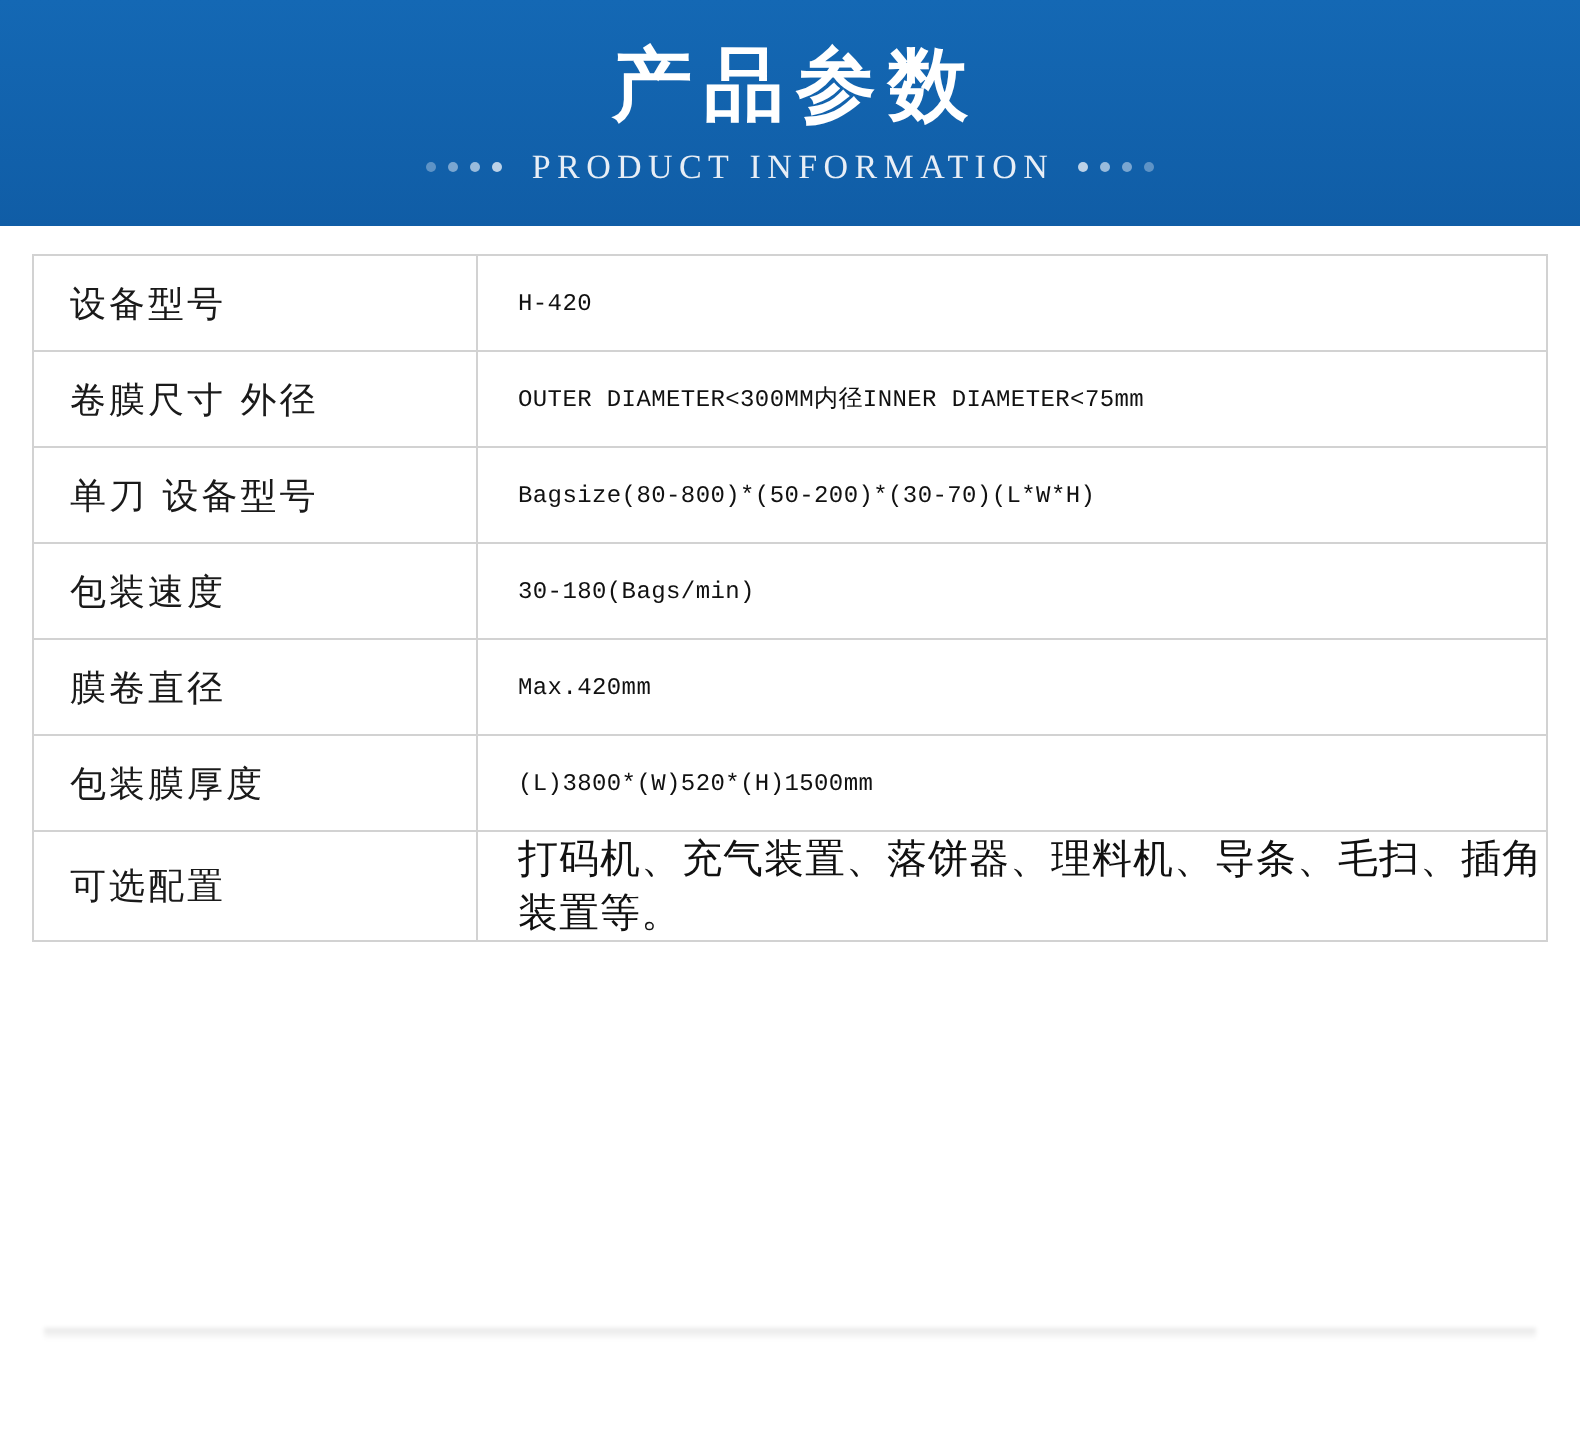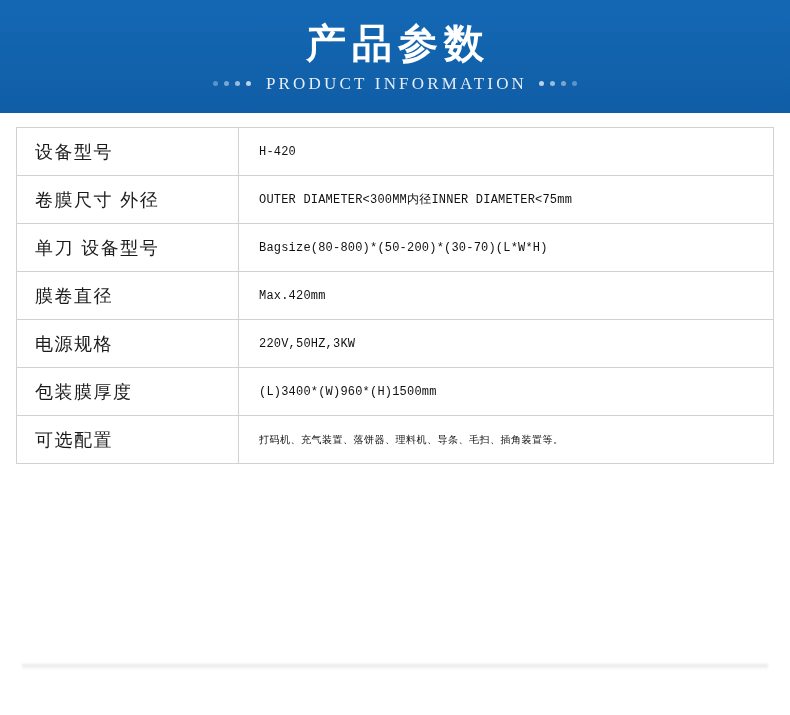--- a/index.html
+++ b/index.html
@@ -113,21 +113,21 @@
   }
   table.spec td.value {
     font-size: 12px;
     color: #111111;
     font-family: Liberation Mono, monospace;
     letter-spacing: 0.2px;
     padding-left: 20px;
   }
   table.spec td.value.cjk {
     font-family: Liberation Mono, monospace;
-    font-size: 10px;
+    font-size: 20px;
     letter-spacing: 0.5px;
   }
   
   .table-shadow {
     position: absolute;
     left: 22px;
     top: 664px;
     width: 746px;
     height: 6px;
     background: linear-gradient(180deg, rgba(0,0,0,0.10), rgba(0,0,0,0));
@@ -169,30 +169,30 @@
         </tr>
         <tr>
           <td class="label">卷膜尺寸 外径</td>
           <td class="value">OUTER DIAMETER&lt;300MM内径INNER DIAMETER&lt;75mm</td>
         </tr>
         <tr>
           <td class="label">单刀 设备型号</td>
           <td class="value">Bagsize(80-800)*(50-200)*(30-70)(L*W*H)</td>
         </tr>
         <tr>
+          <td class="label">包装速度</td>
+          <td class="value">30-180(Bags/min)</td>
+        </tr>
+        <tr>
           <td class="label">膜卷直径</td>
           <td class="value">Max.420mm</td>
         </tr>
         <tr>
-          <td class="label">电源规格</td>
-          <td class="value">220V,50HZ,3KW</td>
-        </tr>
-        <tr>
           <td class="label">包装膜厚度</td>
-          <td class="value">(L)3400*(W)960*(H)1500mm</td>
+          <td class="value">(L)3800*(W)520*(H)1500mm</td>
         </tr>
         <tr>
           <td class="label">可选配置</td>
           <td class="value cjk">打码机、充气装置、落饼器、理料机、导条、毛扫、插角装置等。</td>
         </tr>
       </tbody>
     </table>
   </div>
 
   <div class="table-shadow"></div>

